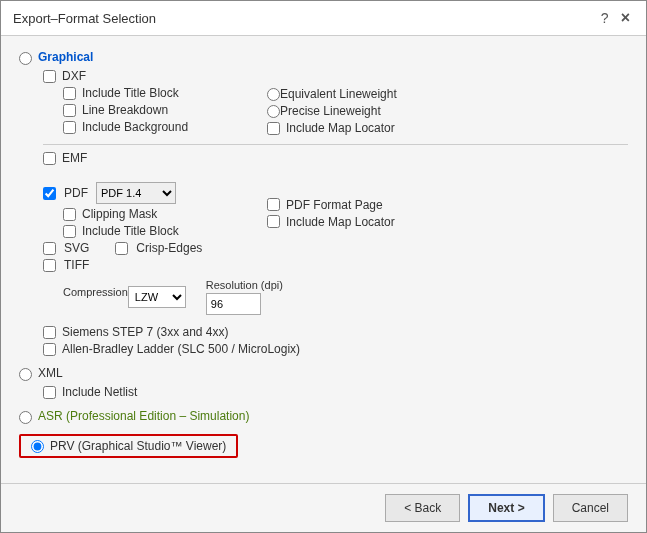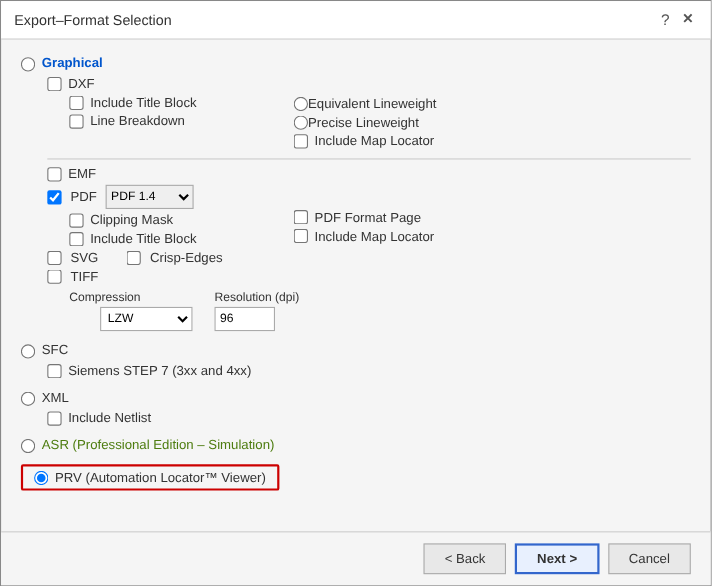--- a/index.html
+++ b/index.html
@@ -115,22 +115,21 @@
       align-items: center;
       gap: 8px;
       margin-bottom: 3px;
     }
     select.small-select {
       font-size: 11px;
       padding: 1px 2px;
       height: 22px;
       border: 1px solid #aaa;
       background: #fff;
-      width: 84px;
-      margin-left: 28px;
+      width: 58px;
     }
     input.small-input {
       font-size: 11px;
       padding: 1px 4px;
       height: 22px;
       border: 1px solid #aaa;
       background: #fff;
       width: 55px;
     }
     .pdf-version-select {
@@ -184,21 +183,21 @@
       color: #333;
       margin-bottom: 2px;
     }
     .res-label {
       font-size: 11px;
       color: #333;
       margin-bottom: 2px;
     }
     .comp-group {
       display: flex;
-      flex-direction: column;
+      flex-direction: row;
     }
     .res-group {
       display: flex;
       flex-direction: column;
     }
   </style>
 </head>
 <body>
 
 <div class="dialog">
@@ -230,20 +229,24 @@
             </div>
             <div style="margin-left:20px;">
               <div class="checkbox-row">
                 <input type="checkbox" style="">
                 <span class="checkbox-label">Include Title Block</span>
               </div>
               <div class="checkbox-row">
                 <input type="checkbox" style="">
                 <span class="checkbox-label">Line Breakdown</span>
               </div>
+              <div class="checkbox-row">
+                <input type="checkbox" style="">
+                <span class="checkbox-label">Include Background</span>
+              </div>
             </div>
           </div>
           <div class="col" style="margin-top:18px;">
             <div class="checkbox-row">
               <input type="radio" name="lineweight" style="">
               <span class="checkbox-label">Equivalent Lineweight</span>
             </div>
             <div class="checkbox-row">
               <input type="radio" name="lineweight" style="">
               <span class="checkbox-label">Precise Lineweight</span>
@@ -256,21 +259,21 @@
         </div>
 
         <hr class="divider-line">
 
         <div class="checkbox-row">
           <input type="checkbox" style="">
           <span class="checkbox-label">EMF</span>
         </div>
 
         <div class="two-col">
-          <div class="col" style="min-width:220px;">
+          <div class="col" style="min-width:220px;margin-top:14px;">
             <div class="inline-row">
               <input type="checkbox" checked="" style="">
               <span class="checkbox-label">PDF</span>
               <select class="pdf-version-select">
                 <option>PDF 1.4</option>
                 <option>PDF 1.5</option>
                 <option>PDF 1.6</option>
               </select>
             </div>
             <div style="margin-left:20px;">
@@ -328,29 +331,29 @@
                 <input type="text" class="small-input" value="96" style="">
               </div>
             </div>
           </div>
         </div>
 
       </div>
     </div>
 
     <div class="section">
-      <div class="radio-row">
-        <input type="radio" name="format-type" style="">
-        <span class="section-label black">SFC</span>
-      </div>
       <div class="section-content">
         <div class="checkbox-row">
           <input type="checkbox" style="">
           <span class="checkbox-label">Siemens STEP 7 (3xx and 4xx)</span>
         </div>
+        <div class="checkbox-row">
+          <input type="checkbox" style="">
+          <span class="checkbox-label">Allen-Bradley Ladder (SLC 500 / MicroLogix)</span>
+        </div>
       </div>
     </div>
 
     <div class="section">
       <div class="radio-row">
         <input type="radio" name="format-type" style="">
         <span class="section-label black">XML</span>
       </div>
       <div class="section-content">
         <div class="checkbox-row">
@@ -363,21 +366,21 @@
     <div class="section">
       <div class="radio-row">
         <input type="radio" name="format-type" style="">
         <span class="asr-label">ASR (Professional Edition – Simulation)</span>
       </div>
     </div>
 
     <div class="section">
       <div style="display:inline-flex; align-items:center; border:2px solid #cc0000; border-radius:2px; padding:3px 10px;">
         <input type="radio" name="format-type" checked="" style="margin-right: 6px;">
-        <span class="prv-label">PRV (Automation Locator™  Viewer)</span>
+        <span class="prv-label">PRV (Graphical Studio™  Viewer)</span>
       </div>
     </div>
 
   </div>
 
   <div class="footer">
     <button class="btn">&lt; Back</button>
     <button class="btn btn-primary">Next &gt;</button>
     <button class="btn">Cancel</button>
   </div>

